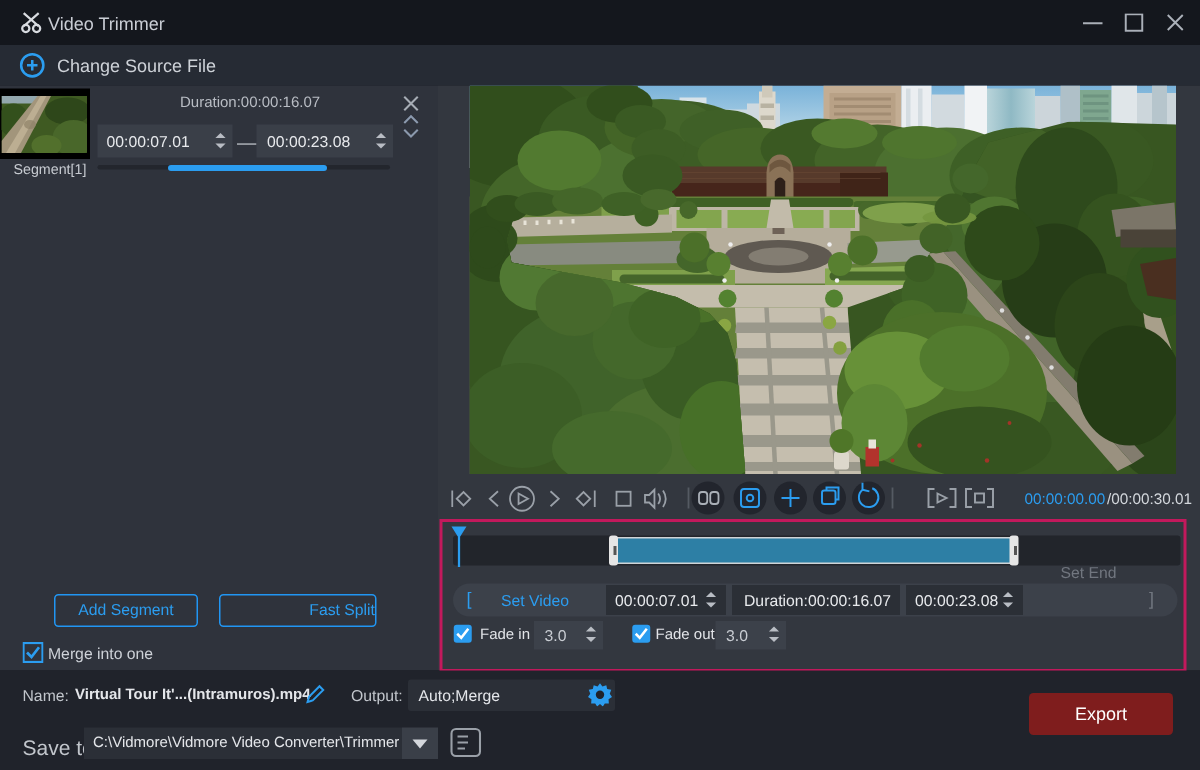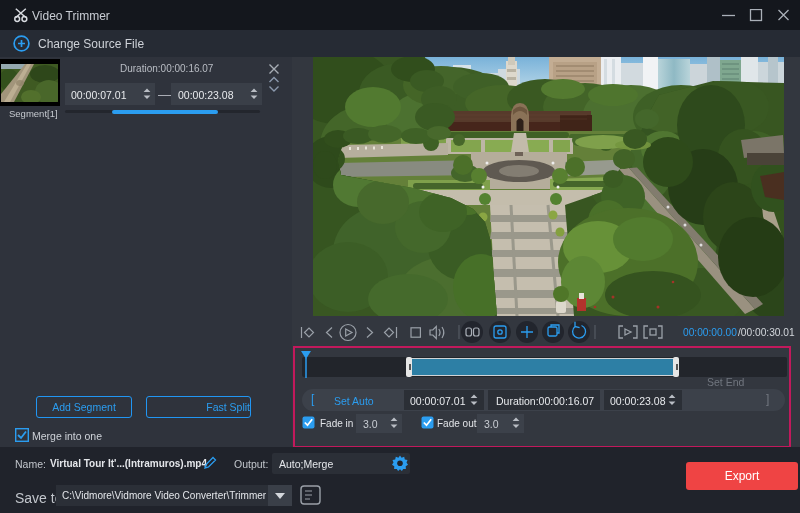--- a/index.html
+++ b/index.html
@@ -408,21 +408,21 @@
   <div class="abs" style="left:409px;top:364px;width:1.5px;height:6px;background:#555;"></div>
   <div class="abs" style="left:673px;top:357px;width:6px;height:20px;background:#e6e6e6;border-radius:2px;"></div>
   <div class="abs" style="left:676px;top:364px;width:1.5px;height:6px;background:#555;"></div>
   <svg class="abs" style="left:299px;top:350px" width="14" height="28" viewBox="0 0 14 28">
     <polygon points="2,1 12,1 7,9" fill="#2b9df0"></polygon>
     <line x1="7" y1="8" x2="7" y2="28" stroke="#2b9df0" stroke-width="1.5"></line>
   </svg>
 
   <div class="abs" style="left:302px;top:389px;width:483px;height:22px;background:#3c414a;border-radius:11px;"></div>
   <div class="abs" style="left:311px;top:392px;color:#2b9df0;font-size:12px;">[</div>
-  <div class="abs" style="left:334px;top:395px;color:#2b9df0;font-size:10.5px;">Set Auto</div>
+  <div class="abs" style="left:334px;top:395px;color:#2b9df0;font-size:10.5px;">Set Video</div>
   <div class="abs" style="left:404px;top:390px;width:80px;height:20px;background:#2b2f36;"></div>
   <div class="abs" style="left:410px;top:395px;color:#e8eaed;font-size:10.5px;">00:00:07.01</div>
   <svg class="spinsvg" style="left:469px;top:392px" width="10" height="16" viewBox="0 0 10 16">
     <path d="M1.6 6 L5 2.6 L8.4 6 Z" fill="#b9bdc4"></path>
     <path d="M1.6 9.6 L5 13 L8.4 9.6 Z" fill="#b9bdc4"></path>
   </svg>
   <div class="abs" style="left:488px;top:390px;width:112px;height:20px;background:#2b2f36;"></div>
   <div class="abs" style="left:496px;top:395px;color:#e8eaed;font-size:10.5px;">Duration:00:00:16.07</div>
   <div class="abs" style="left:604px;top:390px;width:78px;height:20px;background:#2b2f36;"></div>
   <div class="abs" style="left:610px;top:395px;color:#e8eaed;font-size:10.5px;">00:00:23.08</div>
@@ -473,13 +473,13 @@
   <div class="abs" style="left:56px;top:485px;width:212px;height:21px;background:#2b2f37;"></div>
   <div class="abs" style="left:62px;top:490px;color:#e4e6ea;font-size:10px;">C:\Vidmore\Vidmore Video Converter\Trimmer</div>
   <div class="abs" style="left:268px;top:485px;width:24px;height:21px;background:#3a3f48;"></div>
   <svg class="abs" style="left:274px;top:492px" width="12" height="8" viewBox="0 0 12 8">
     <polygon points="1,1 11,1 6,7" fill="#d4d7dc"></polygon>
   </svg>
   <svg class="abs" style="left:300px;top:485px" width="21" height="20" viewBox="0 0 21 20">
     <rect x="1" y="1" width="19" height="18" rx="3" fill="none" stroke="#9aa0a8" stroke-width="1.4"></rect>
     <path d="M5 6 L12 6 M5 10 L12 10 M5 14 L10 14" stroke="#9aa0a8" stroke-width="1.2"></path>
   </svg>
-  <div class="abs" style="left:686px;top:462px;width:112px;height:28px;background:#ef4444;border-radius:3px;color:#fff;font-size:12px;text-align:center;line-height:28px;">Export</div>
+  <div class="abs" style="left:686px;top:462px;width:96px;height:28px;background:#7f1d1d;border-radius:3px;color:#fff;font-size:12px;text-align:center;line-height:28px;">Export</div>
 
 </body></html>

